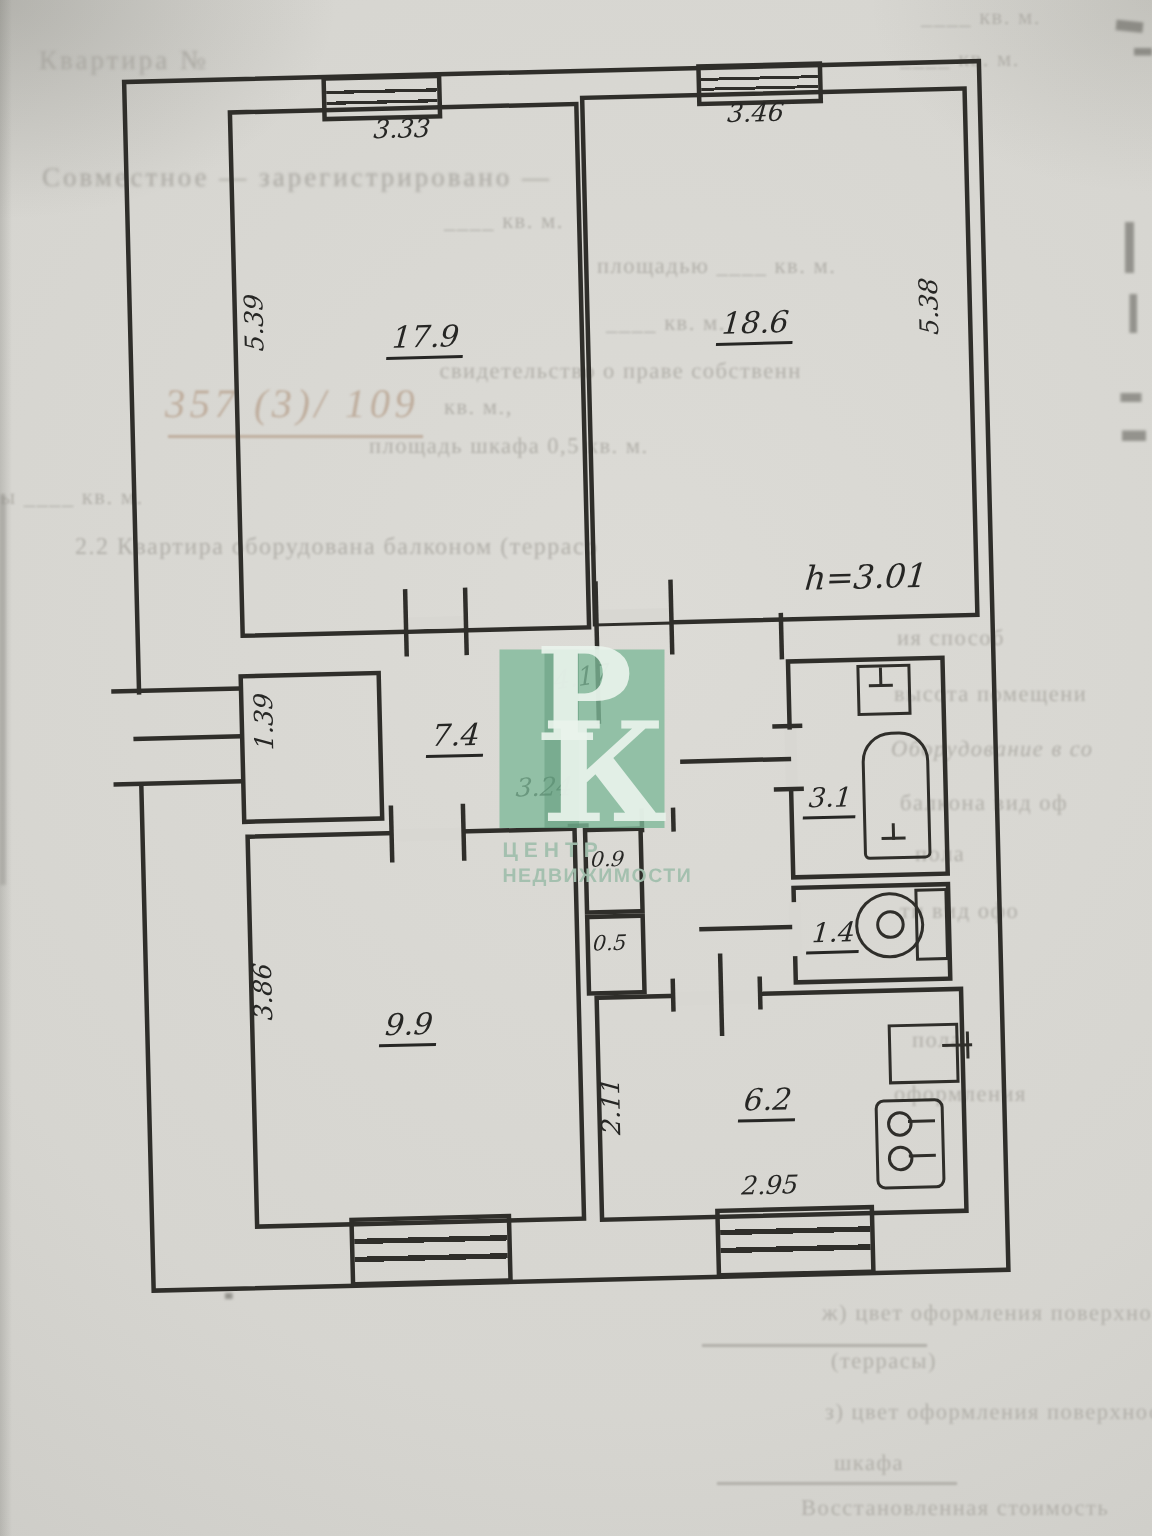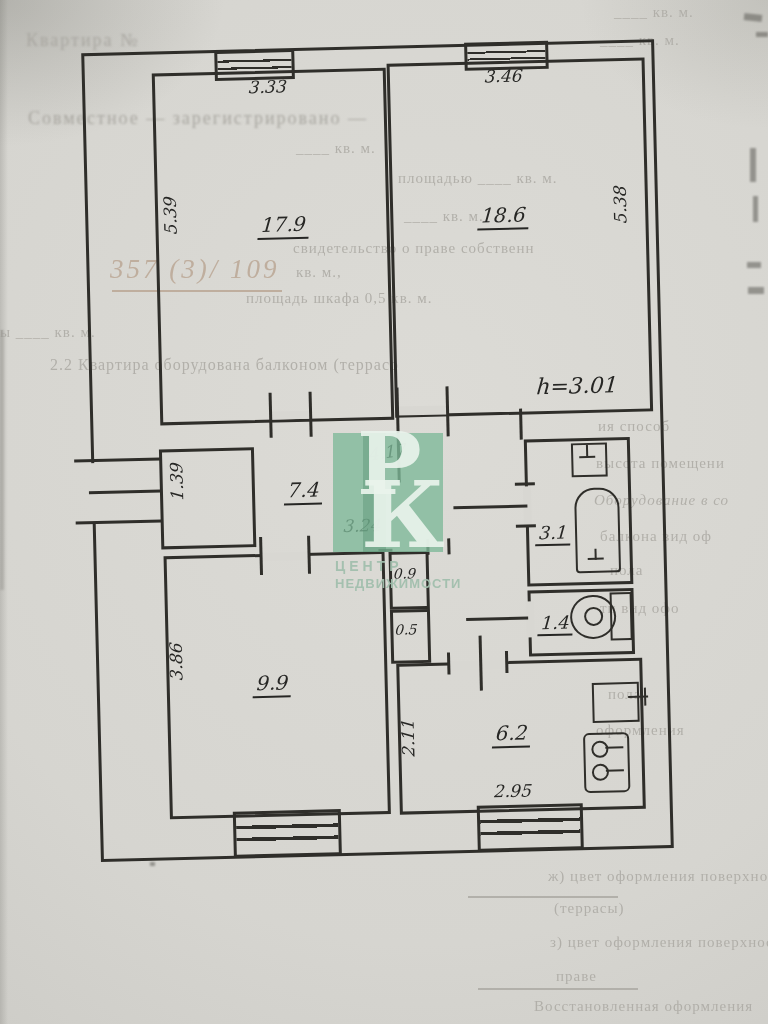--- a/index.html
+++ b/index.html
@@ -64,23 +64,23 @@
     <span class="gh" style="left:594px;top:492px;font-style:italic;">Оборудование в со</span>
     <span class="gh" style="left:600px;top:528px;">балкона  вид оф</span>
     <span class="gh" style="left:610px;top:562px;">пола</span>
     <span class="gh" style="left:600px;top:600px;">ти  вид офо</span>
     <span class="gh" style="left:608px;top:686px;">пола</span>
     <span class="gh" style="left:596px;top:722px;">оформления</span>
     <span class="gh" style="left:548px;top:868px;">ж) цвет  оформления  поверхности  балкона</span>
     <span class="gh" style="left:554px;top:900px;">(террасы)</span>
     <div class="ghline" style="left:468px;top:896px;width:150px;"></div>
     <span class="gh" style="left:550px;top:934px;">з) цвет оформления поверхности</span>
-    <span class="gh" style="left:556px;top:968px;">праве</span>
+    <span class="gh" style="left:556px;top:968px;">шкафа</span>
     <div class="ghline" style="left:478px;top:988px;width:160px;"></div>
-    <span class="gh" style="left:534px;top:998px;">Восстановленная оформления</span>
+    <span class="gh" style="left:534px;top:998px;">Восстановленная стоимость</span>
   </div>
 
   <div id="plan">
 
     <div class="rect" style="left:5px;top:8px;width:567px;height:803px;"></div>
 
     <div class="rect" style="left:75px;top:30px;width:228px;height:346px;"></div>
     <div class="rect" style="left:310px;top:26px;width:252px;height:348px;"></div>
     <div class="rect" style="left:73px;top:406px;width:89px;height:94px;"></div>
     <div class="rect" style="left:438px;top:405px;width:100px;height:141px;"></div>

